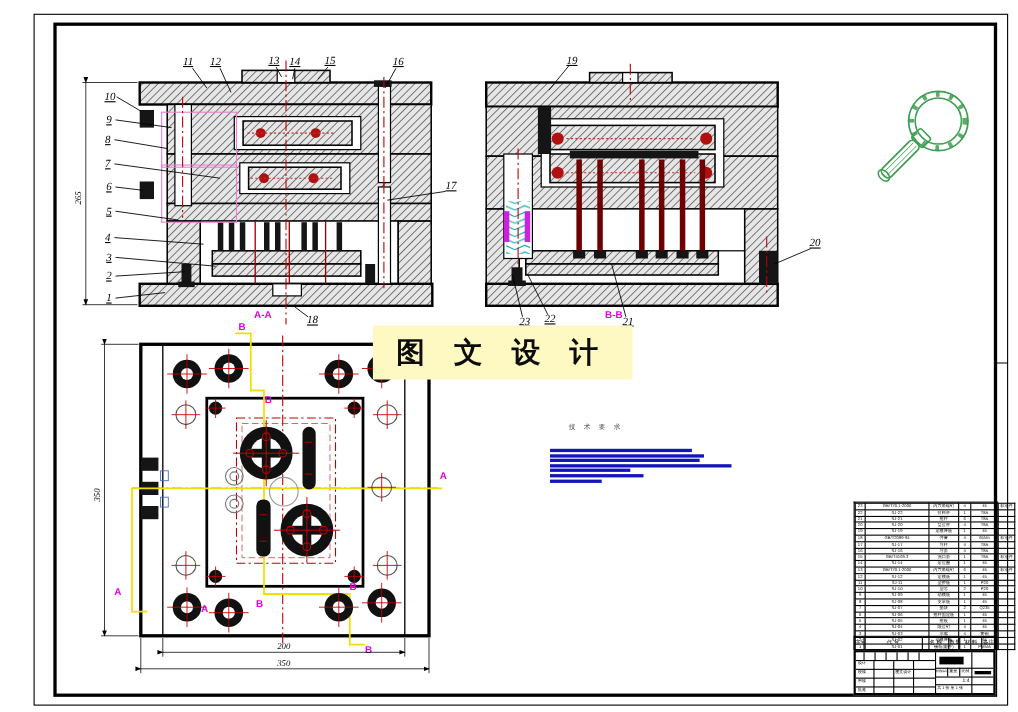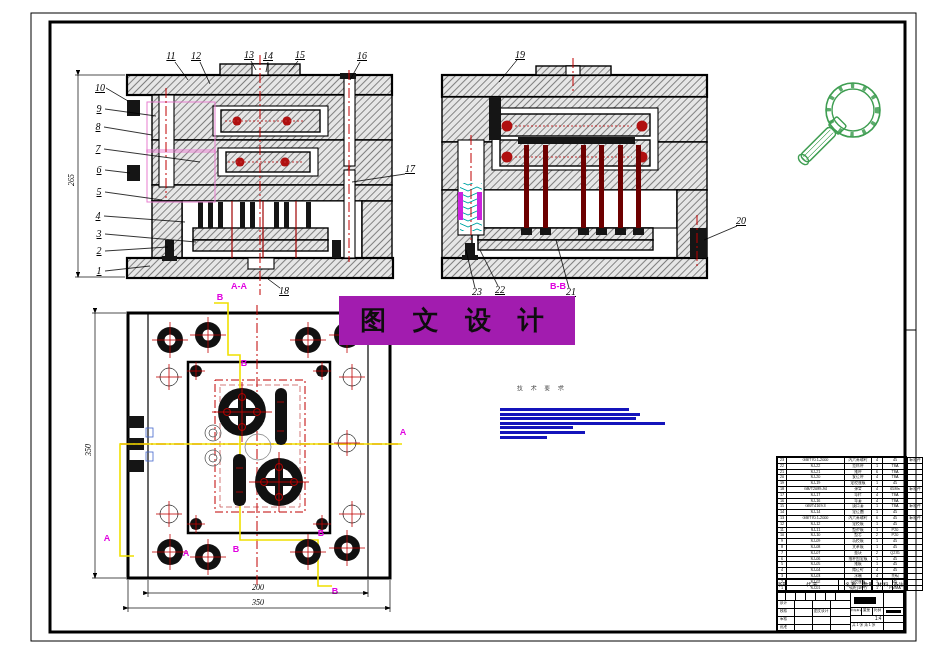--- a/index.html
+++ b/index.html
@@ -13,21 +13,21 @@
   .cl{stroke:#c00000;stroke-width:1;stroke-dasharray:10 3 2 3;fill:none;}
   .rd{stroke:#c03030;stroke-width:1;stroke-dasharray:2 2;fill:none;}
   .pk{stroke:#e87fd0;stroke-width:1;fill:none;}
   .ldr{stroke:#000;stroke-width:0.8;fill:none;}
   .co{font:italic 10px "Liberation Serif",serif;fill:#000;text-decoration:underline;text-anchor:middle;}
   .dimt{font:italic 8px "Liberation Serif",serif;fill:#000;text-anchor:middle;}
   .dim{stroke:#000;stroke-width:0.7;fill:none;}
   .ml{font:bold 9px "Liberation Sans",sans-serif;fill:#e000e0;text-anchor:middle;}
   .yl{stroke:#f0e000;stroke-width:1.6;fill:none;}
   .grn{stroke:#3f9e52;fill:none;}
-  #watermark{position:absolute;left:339px;top:296px;width:236px;height:49px;background:#a21caf;
+  #watermark{position:absolute;left:339px;top:296px;width:236px;height:49px;background:#fef9c3;
     color:#0d0d0d;font:bold 26px/49px "Liberation Serif",serif;text-align:center;letter-spacing:10px;}
   #technote{position:absolute;left:517px;top:384px;font-size:6px;letter-spacing:3px;color:#444;}
   #bars{position:absolute;left:500px;top:408px;}
   #bars div{height:3px;background:#1414bb;margin-bottom:1.6px;}
   #bom{position:absolute;left:776px;top:456px;width:129px;border:1.5px solid #000;border-bottom:none;}
   #bom table{border-collapse:collapse;width:129px;table-layout:fixed;}
   #bom td{border:0.5px solid #000;font-size:3.8px;line-height:4.8px;height:4.8px;overflow:hidden;
     white-space:nowrap;padding:0 1px;color:#111;text-align:center;}
   #bomhead{position:absolute;left:776px;top:578px;width:129px;height:13px;border:1.5px solid #000;
     display:flex;box-sizing:border-box;}

